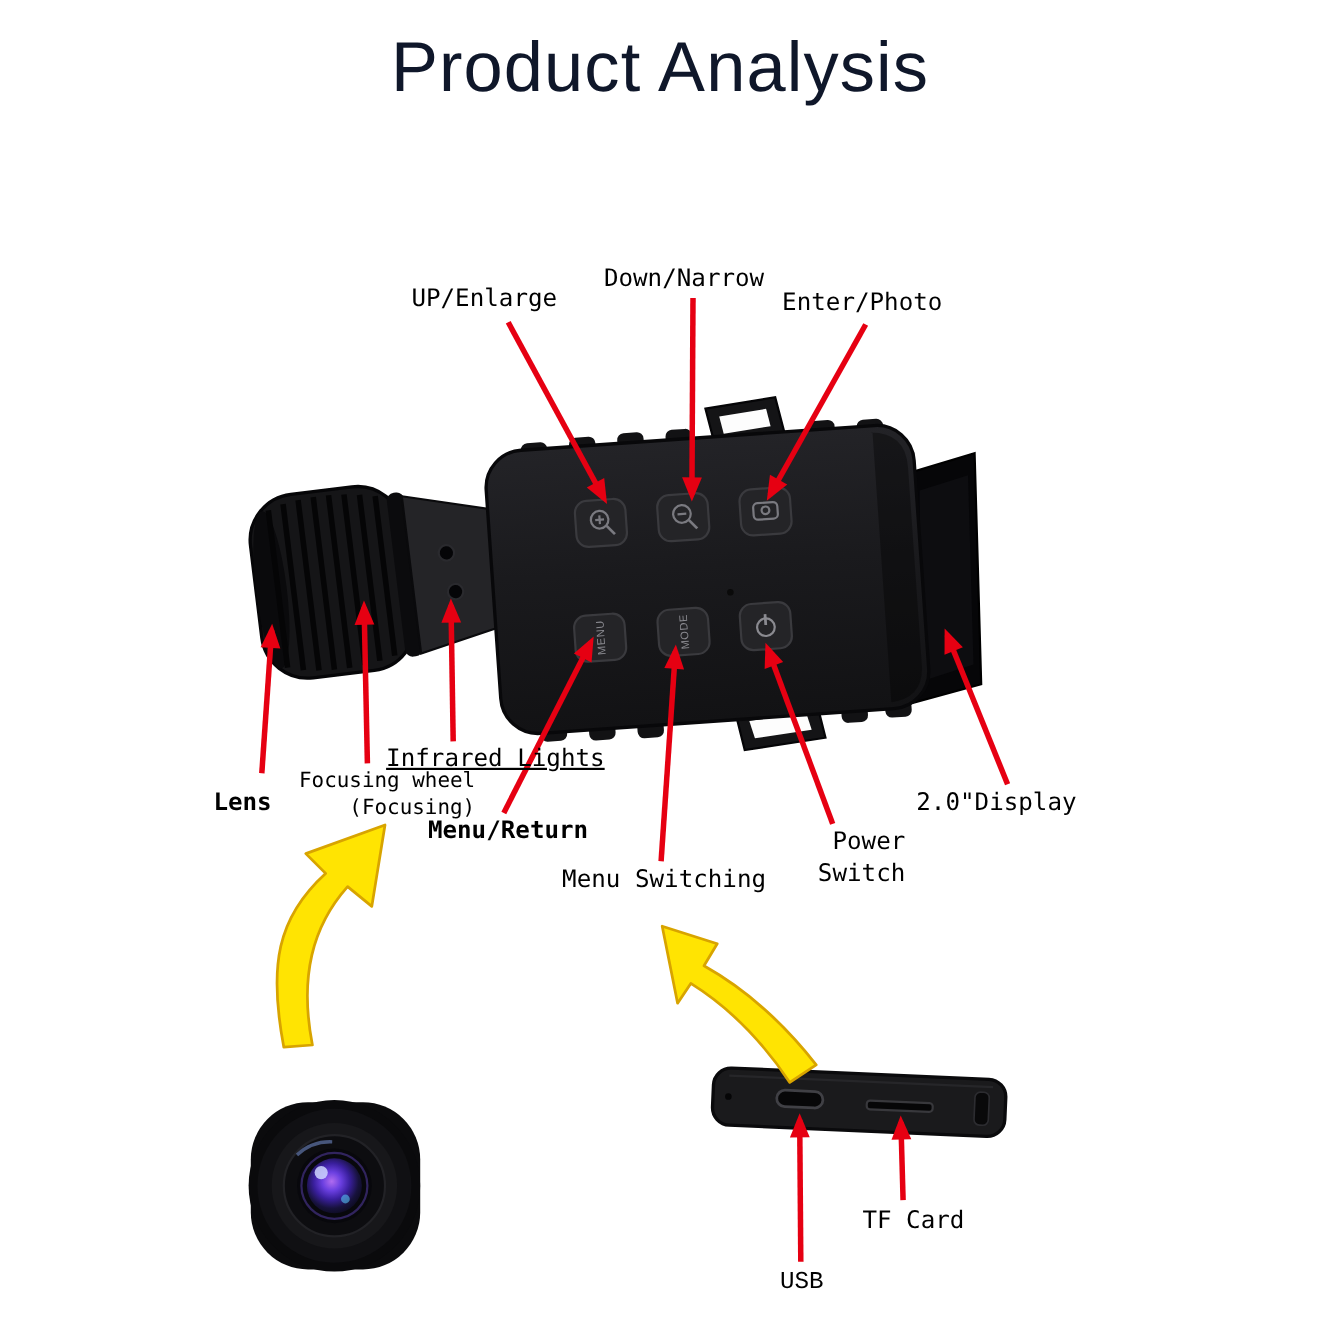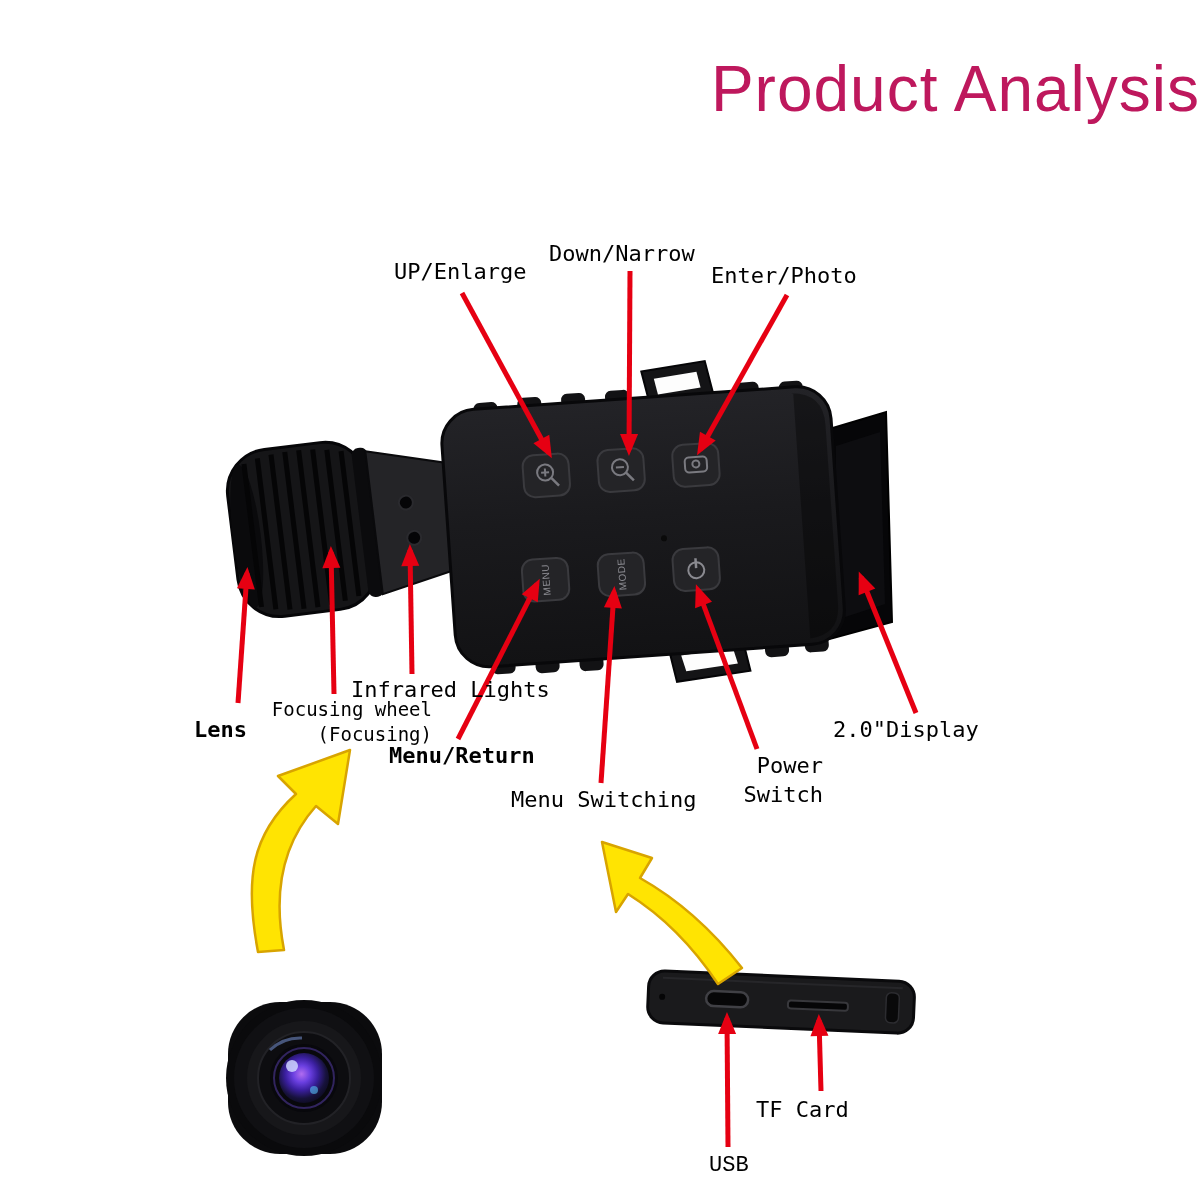--- a/index.html
+++ b/index.html
@@ -1,23 +1,23 @@
 <!DOCTYPE html>
 <html><head>
 <meta charset="utf-8">
 <style>
   html,body{margin:0;padding:0;background:#ffffff;}
   .stage{
     position:relative;width:1200px;height:1200px;background:#ffffff;overflow:hidden;
     font-family:"DejaVu Sans Mono","Liberation Mono",monospace;
   }
   .title{
-    position:absolute;left:0;top:24px;width:100%;text-align:right;
+    position:absolute;left:0;top:24px;width:100%;text-align:center;
     font-family:"Liberation Sans","DejaVu Sans",sans-serif;
-    font-size:64px;font-weight:500;color:#be185d;letter-spacing:1px;margin-top:28px;
+    font-size:64px;font-weight:500;color:#0f172a;letter-spacing:1px;
   }
   .label{
     position:absolute;font-size:22px;color:#000;line-height:1.3;
     white-space:pre-line;
   }
   .label.small{font-size:19px;}
   .label.center{text-align:right;}
   svg.scene{position:absolute;left:0;top:0;}
 </style>
 </head>
@@ -163,28 +163,28 @@
       <line x1="412" y1="674" x2="410" y2="550" marker-end="url(#redhead)"></line>
       <line x1="458" y1="739" x2="537" y2="584" marker-end="url(#redhead)"></line>
       <line x1="601" y1="783" x2="614" y2="592" marker-end="url(#redhead)"></line>
       <line x1="757" y1="749" x2="698" y2="590" marker-end="url(#redhead)"></line>
       <line x1="916" y1="713" x2="861" y2="577" marker-end="url(#redhead)"></line>
       <line x1="821" y1="1091" x2="819" y2="1020" marker-end="url(#redhead)"></line>
       <line x1="728" y1="1147" x2="727" y2="1018" marker-end="url(#redhead)"></line>
     </g>
   </svg>
 
-  <div class="label" style="left:394px;top:258px;">UP/Enlarge</div>
+  <div class="label" style="left:374px;top:258px;">UP/Enlarge</div>
   <div class="label" style="left:549px;top:240px;">Down/Narrow</div>
   <div class="label" style="left:711px;top:262px;">Enter/Photo</div>
   <div class="label" style="left:194px;top:716px;font-weight:bold;">Lens</div>
   <div class="label small center" style="left:252px;top:697px;width:180px;">Focusing wheel
 (Focusing)</div>
-  <div class="label" style="left:351px;top:676px;">Infrared Lights</div>
+  <div class="label" style="left:351px;top:676px;text-decoration:underline;">Infrared Lights</div>
   <div class="label" style="left:389px;top:742px;font-weight:bold;">Menu/Return</div>
   <div class="label" style="left:511px;top:786px;">Menu Switching</div>
   <div class="label center" style="left:737px;top:752px;width:86px;">Power
 Switch</div>
   <div class="label" style="left:833px;top:716px;">2.0"Display</div>
-  <div class="label" style="left:756px;top:1096px;">TF Card</div>
+  <div class="label" style="left:784px;top:1096px;">TF Card</div>
   <div class="label" style="left:709px;top:1152px;font-family:Liberation Mono, monospace;">USB</div>
 
 </div>
 
 </body></html>

